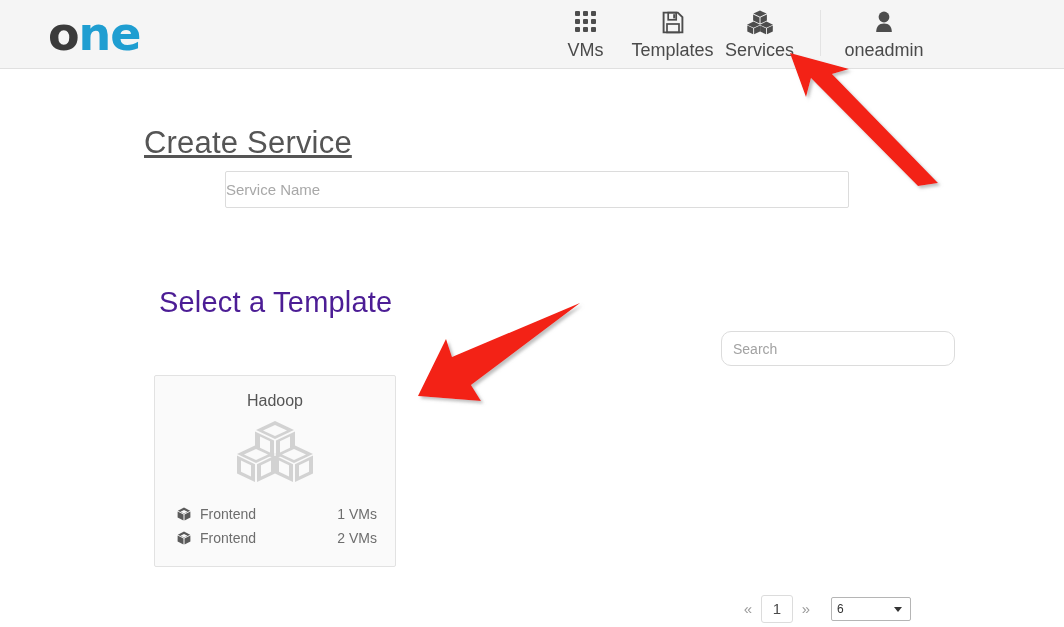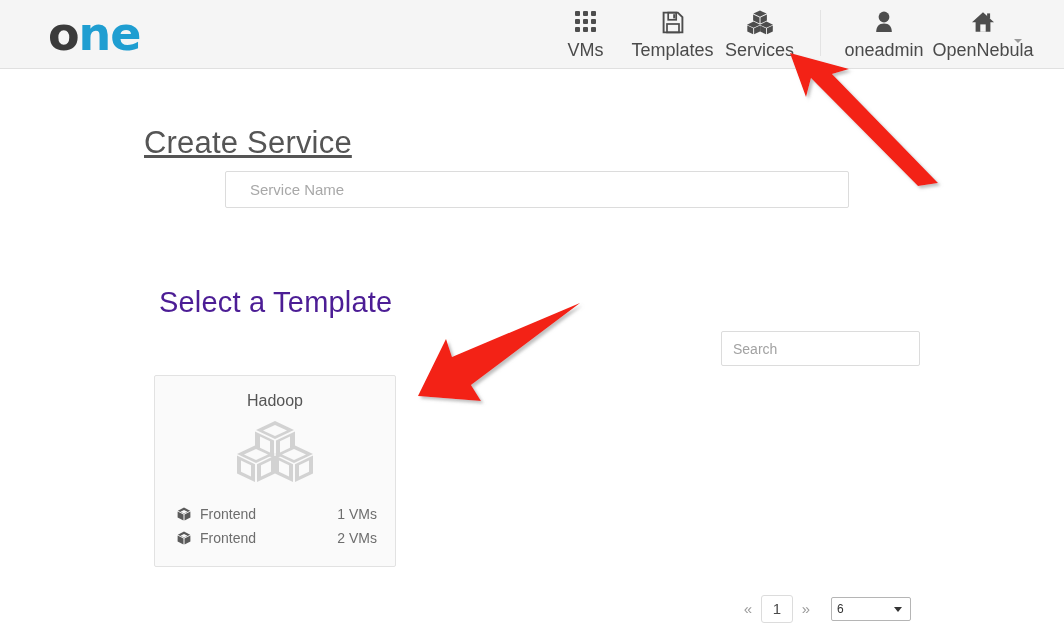--- a/index.html
+++ b/index.html
@@ -71,37 +71,37 @@
   #page-title {
     position:absolute; left:144px; top:104px;
     font-size:31px; font-weight:normal; color:#555;
     letter-spacing:.2px;
     text-decoration:underline;
   }
   #service-name-input {
     position:absolute; left:225px; top:171px;
     width:624px; height:37px;
     border:1px solid #dcdcdc; border-radius:2px;
-    background:#fff; padding:0 24px;
+    background:#fff; padding:0 0;
     font-size:15px; color:#555;
     font-family:"Liberation Sans", sans-serif;
     outline:none;
   }
   #service-name-input::placeholder { color:#a8a8a8; }
 
   #section-title {
     position:absolute; left:159px; top:262px;
     font-size:29px; font-weight:normal; color:#4c1d95;
     letter-spacing:.2px;
   }
 
   #search-input {
     position:absolute; left:721px; top:331px;
-    width:199px; height:35px;
-    border:1px solid #dcdcdc; border-radius:2px;
+    width:234px; height:35px;
+    border:1px solid #dcdcdc; border-radius:10px;
     background:#fff; padding:0 11px;
     font-size:14px; color:#555;
     font-family:"Liberation Sans", sans-serif;
     outline:none;
   }
   #search-input::placeholder { color:#a2a2a2; }
 
   
   #template-card {
     position:absolute; left:154px; top:375px;
@@ -245,31 +245,20 @@
     <div class="nav-item" style="width:88px">
       <div class="ico">
         <svg width="20" height="23" viewBox="0 0 20 23">
           <circle cx="10" cy="6" r="5.4" fill="#4d4d4d"></circle>
           <path d="M10 12.4 c5.2 0 7.8 3.2 7.8 8.6 h-15.6 c0-5.4 2.6-8.6 7.8-8.6 z" fill="#4d4d4d"></path>
         </svg>
       </div>
       <span class="lbl">oneadmin</span>
     </div>
 
-    <div class="nav-item" style="width:110px">
-      <div class="ico">
-        <svg width="24" height="23" viewBox="0 0 24 23">
-          <path d="M12 1.2 L23 11.3 L19.4 11.3 L19.4 20.8 L4.6 20.8 L4.6 11.3 L1 11.3 Z" fill="#4d4d4d"></path>
-          <rect x="9.3" y="13.4" width="5.4" height="7.4" fill="#f5f5f5"></rect>
-          <rect x="16.1" y="2.4" width="3" height="5" fill="#4d4d4d"></rect>
-        </svg>
-      </div>
-      <span class="caret-mini"></span>
-      <span class="lbl">OpenNebula</span>
-    </div>
 
   </div>
 </div>
 
 <h1 id="page-title">Create Service</h1>
 
 <input id="service-name-input" type="text" placeholder="Service Name" style="">
 
 <h2 id="section-title">Select a Template</h2>
 

